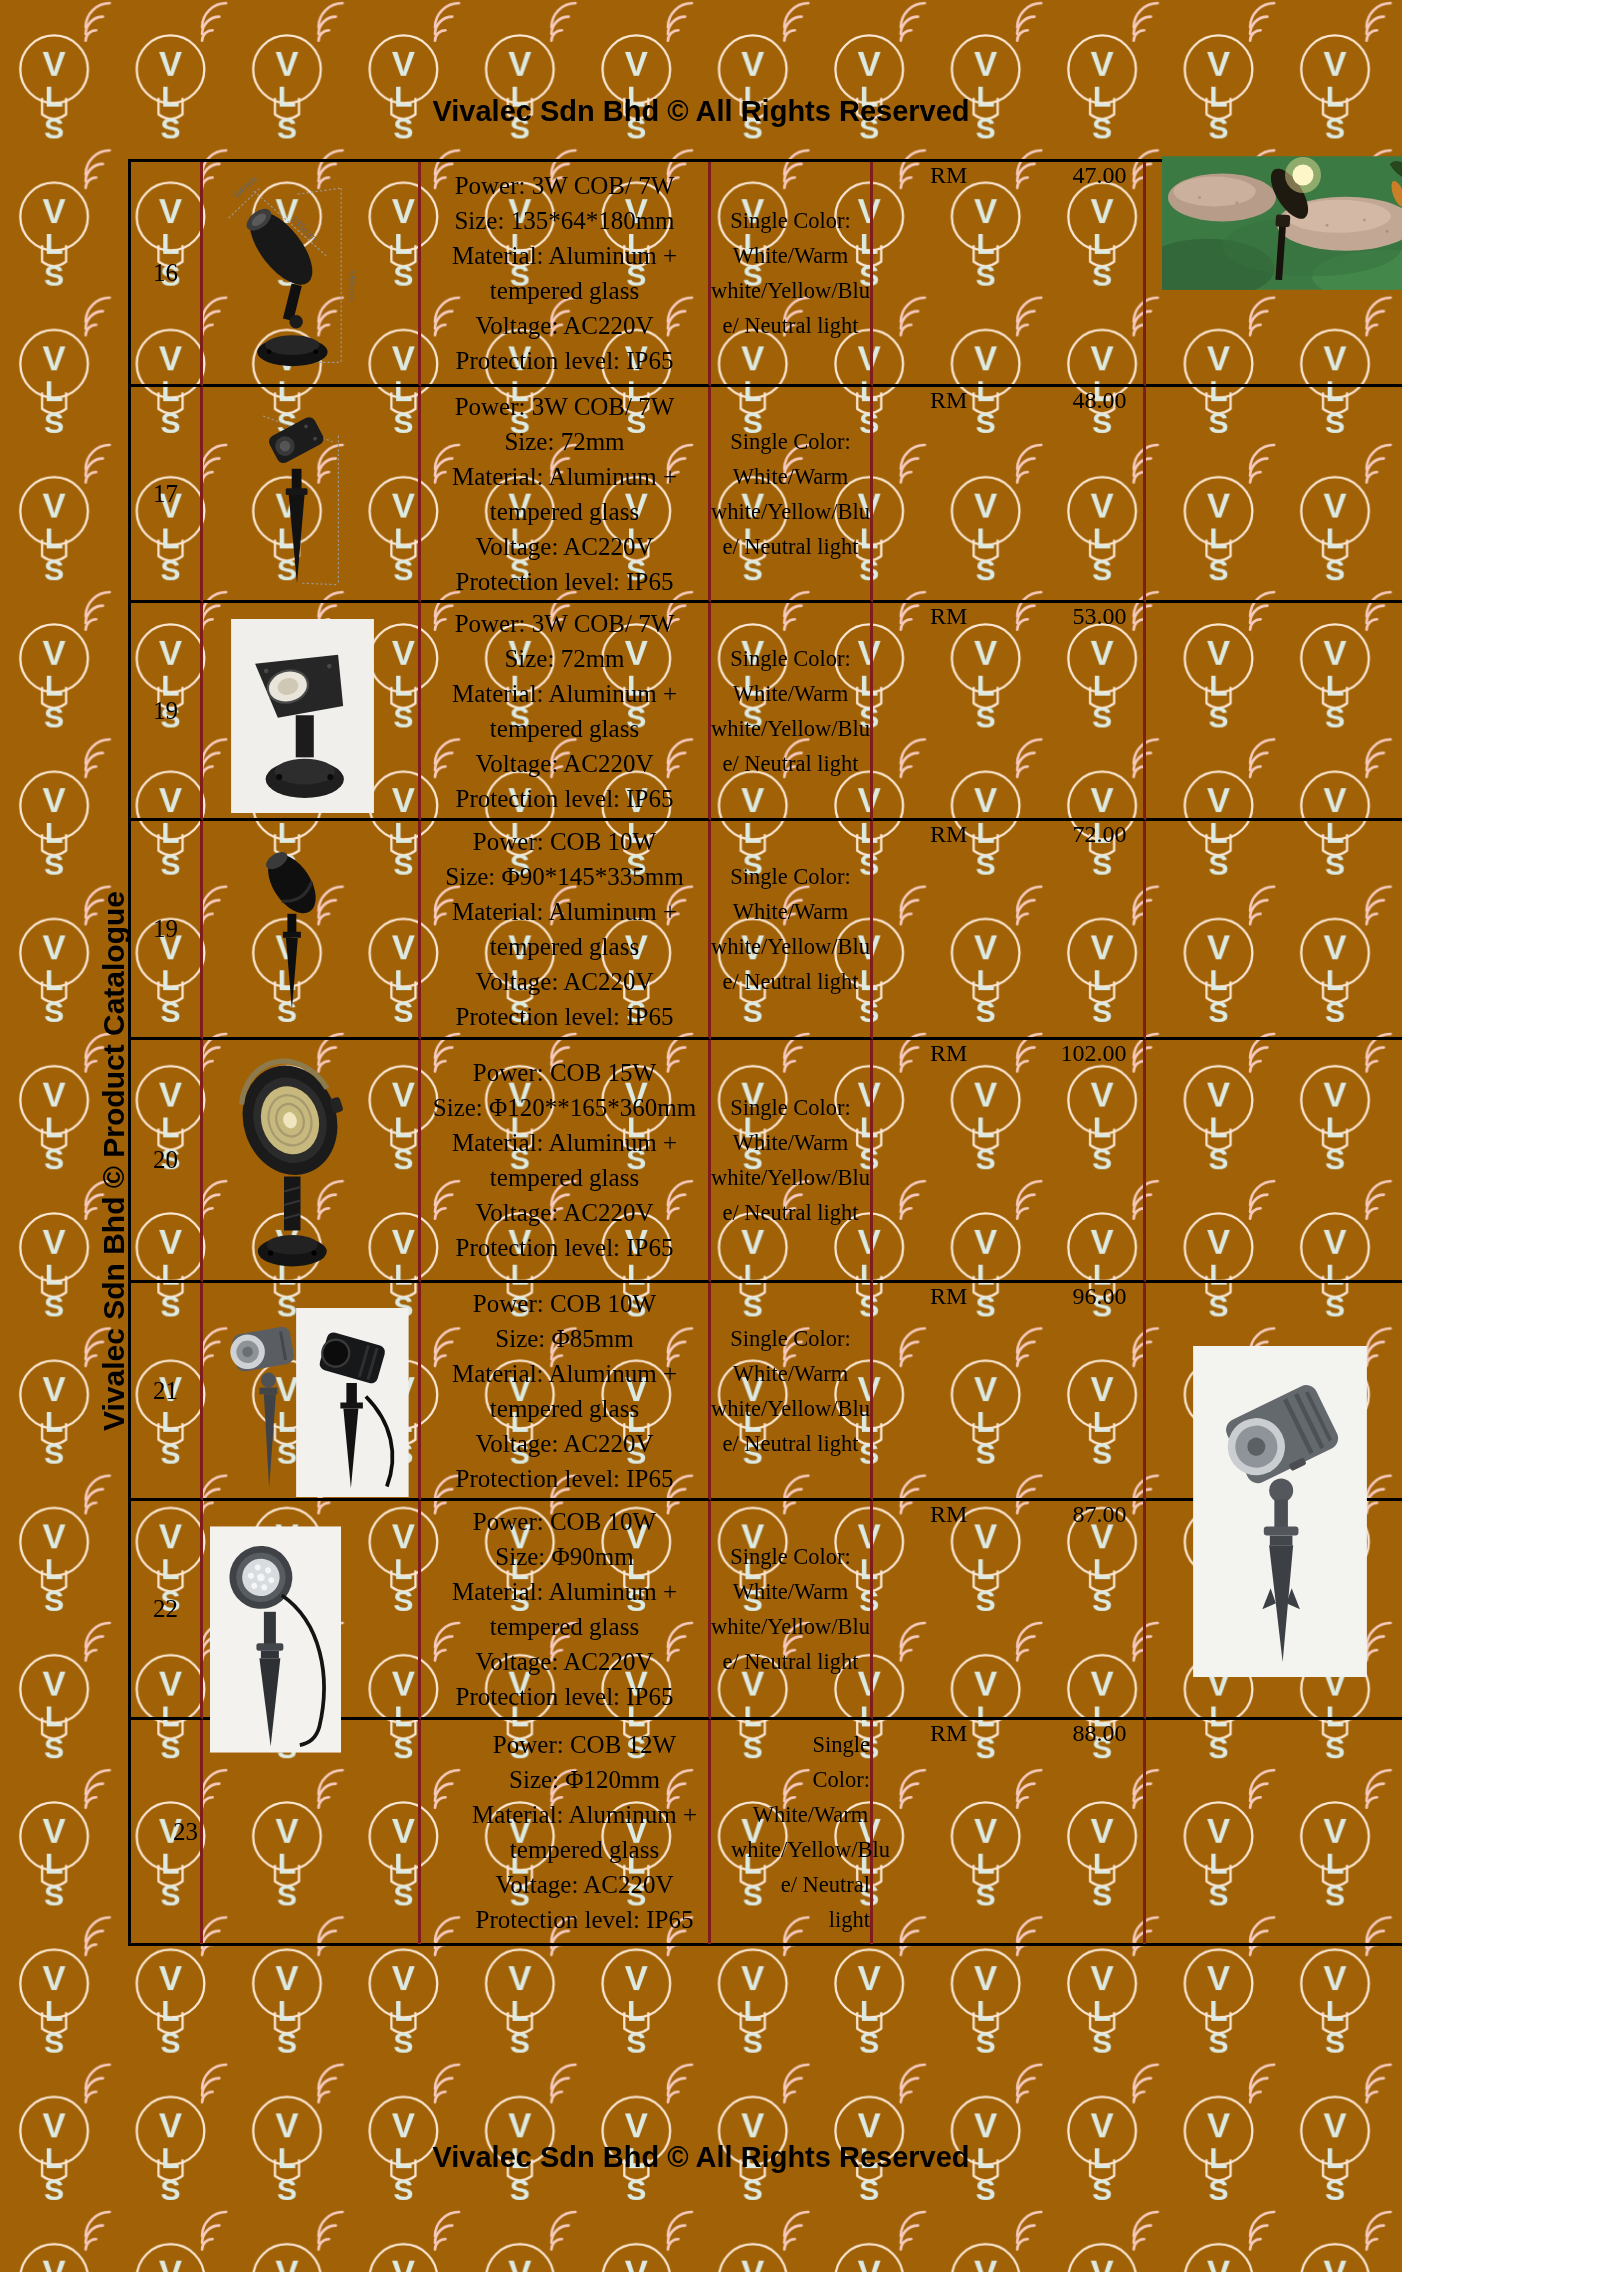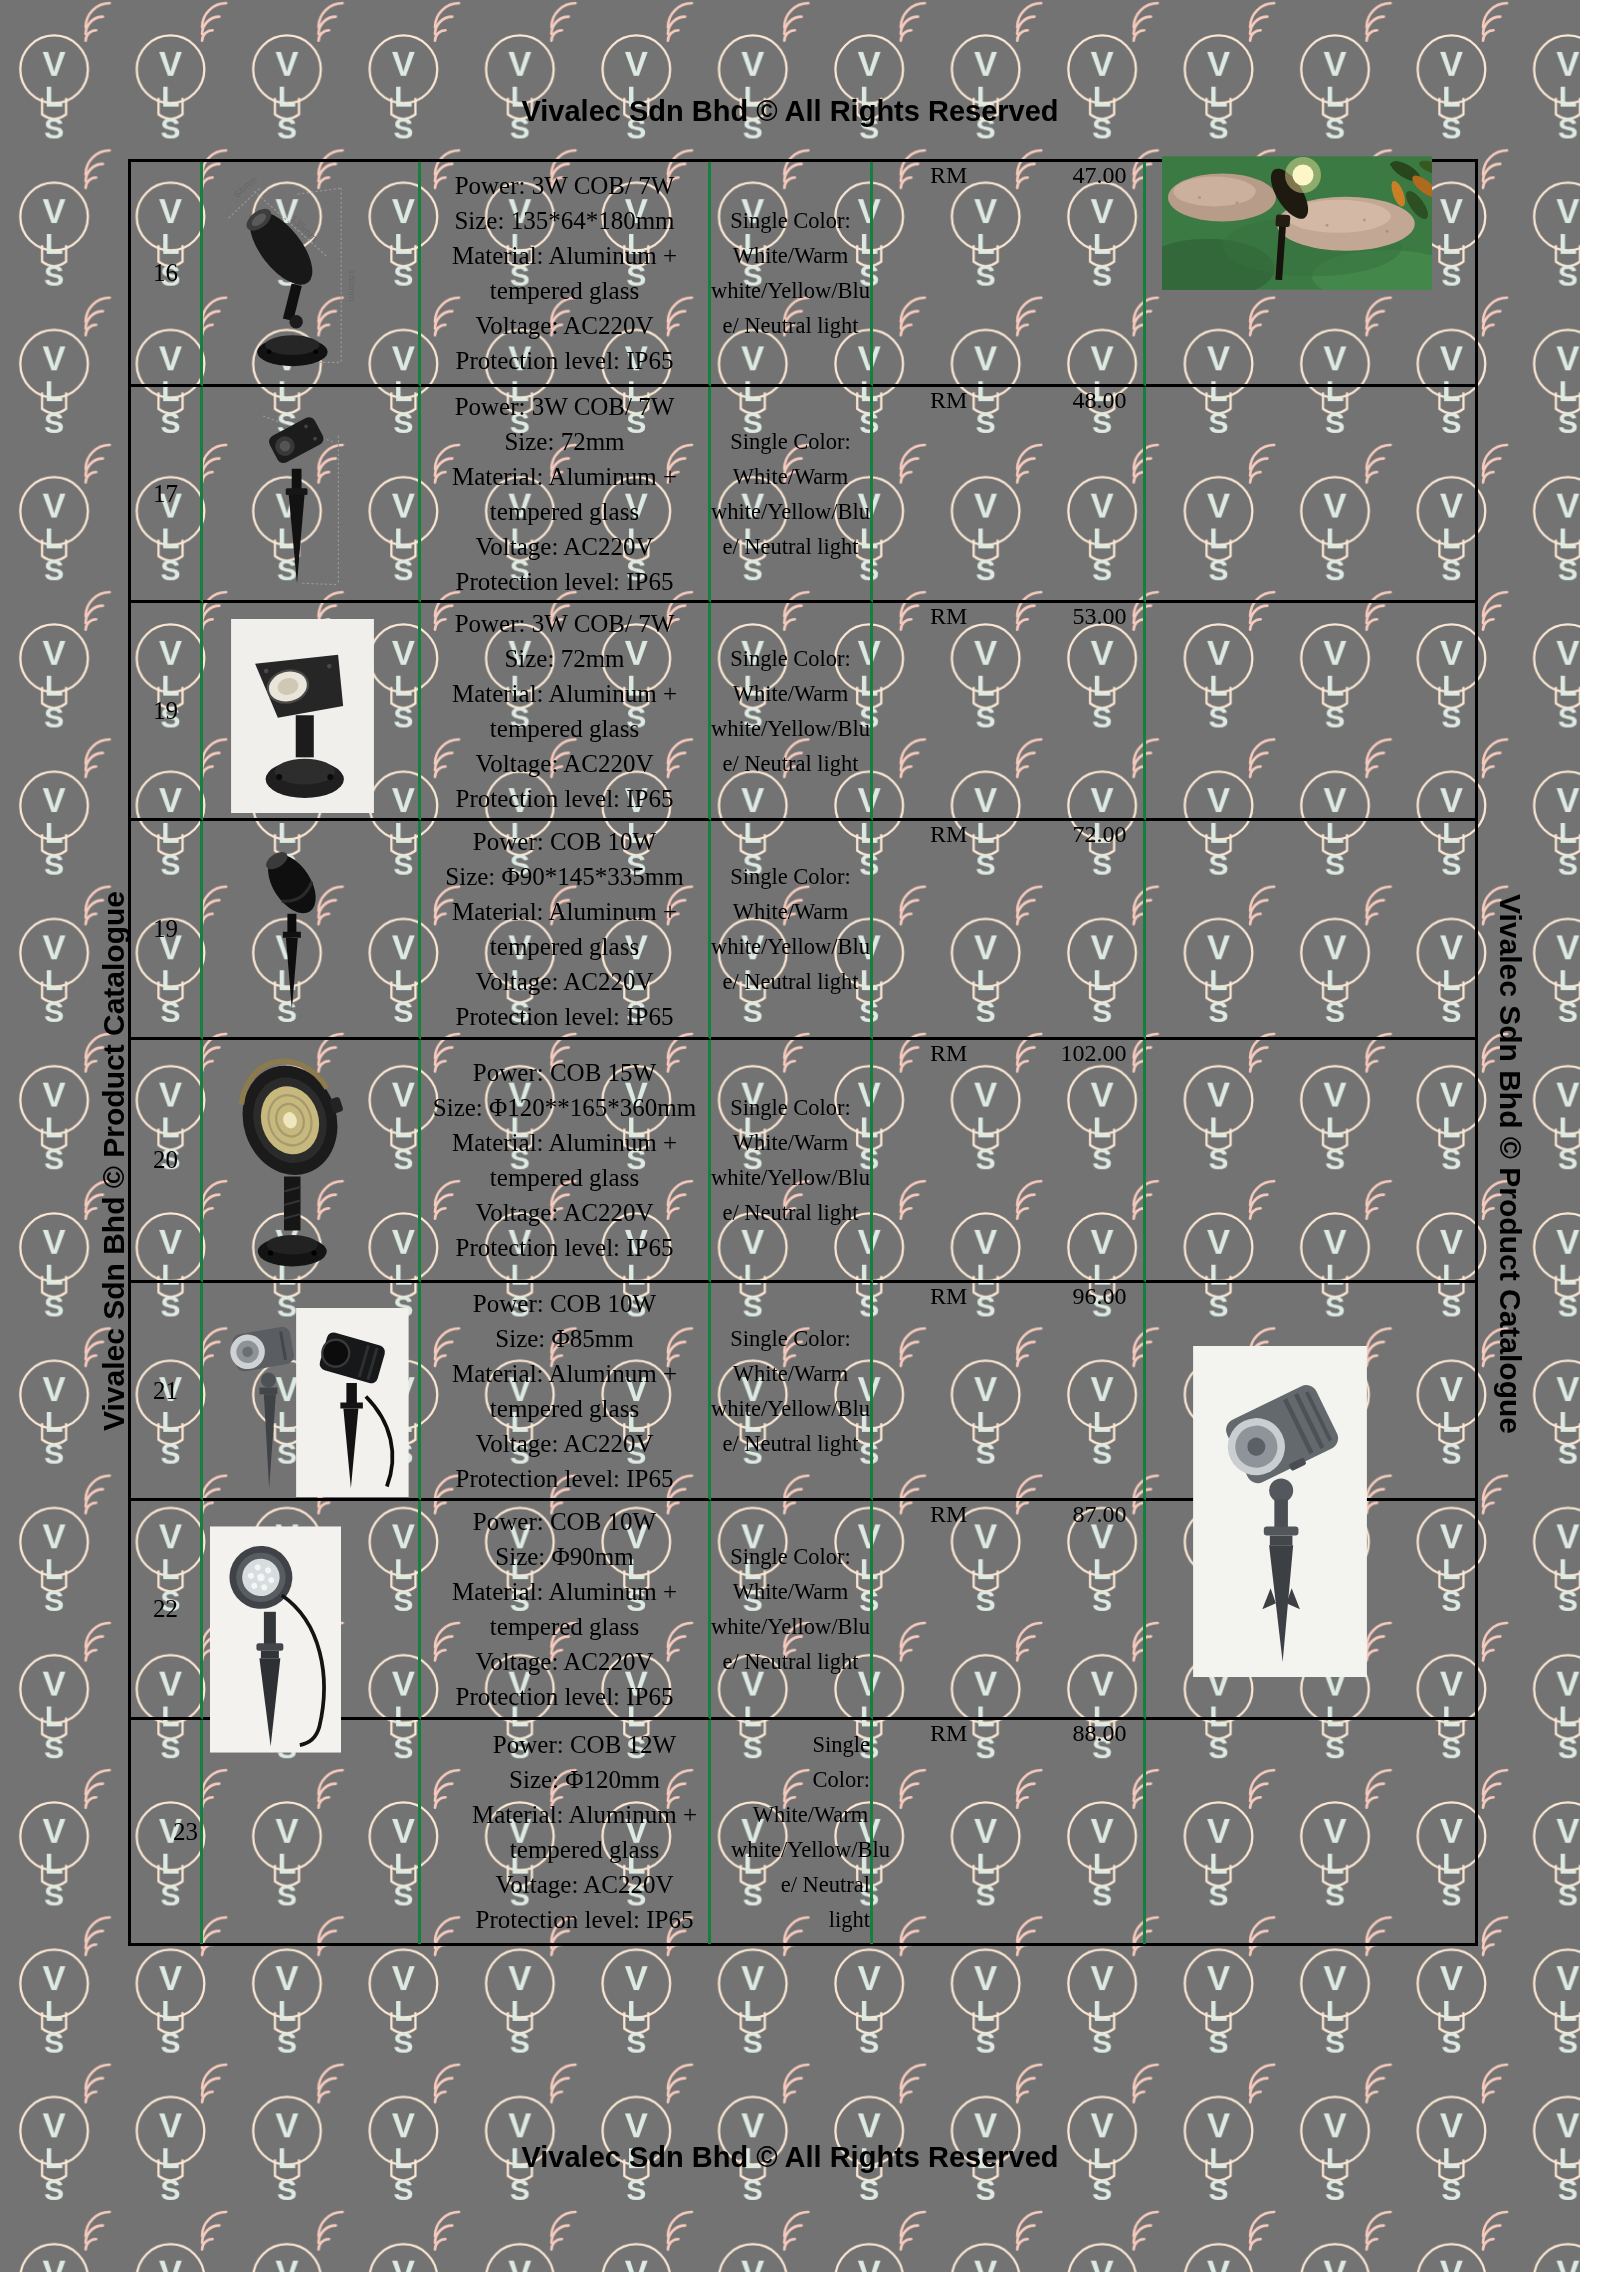--- a/index.html
+++ b/index.html
@@ -1,18 +1,18 @@
 <!DOCTYPE html>
 <html style="font-size:12px"><head>
 <meta charset="utf-8">
 <style>
   html,body { margin:0; padding:0; background:#ffffff; }
   .page {
-    position:relative; width:1580px; height:2273px; overflow:hidden;
-    background:#737373; font-family:"Liberation Serif", serif; color:#000;
+    position:relative; width:1402px; height:2273px; overflow:hidden;
+    background:#a16207; font-family:"Liberation Serif", serif; color:#000;
   }
   .wm-layer { position:absolute; left:0; top:0; z-index:0; }
   .content { position:absolute; left:0; top:0; width:100%; height:100%; z-index:1; }
 
   .header-title, .footer-title {
     position:absolute; left:0; width:100%; text-align:center;
     font-family:"Liberation Sans", sans-serif; font-weight:bold; font-size:29px;
     letter-spacing:0px;
   }
   .header-title { top:95px; }
@@ -26,21 +26,21 @@
   .side-right { left:1510px; top:1164px; transform:translate(-50%,-50%) rotate(90deg); }
 
   .catalog-table {
     position:absolute; left:128px; top:159px; width:1350px; height:1787px;
     border:3px solid #000; box-sizing:border-box;
     display:grid;
     grid-template-columns:72px 218px 290px 162px 273px 331px;
     grid-template-rows:225px 216px 218px 219px 243px 218px 219px 224px;
   }
   .cell {
-    border-right:3px solid #15803d; border-bottom:3px solid #000;
+    border-right:3px solid #7f1d1d; border-bottom:3px solid #000;
     box-sizing:border-box; position:relative;
     display:flex; flex-direction:column; align-items:center; justify-content:center;
     overflow:visible;
   }
   .cell.c6 { border-right:none; }
   .cell.rlast { border-bottom:none;padding-left:40px; }
   .cell.num { font-size:25px; }
   .cell.specs { font-size:25px; line-height:35px; text-align:center; }
   .cell.colr  { font-size:22.5px; line-height:35px; text-align:right; }
   .cell.price {

